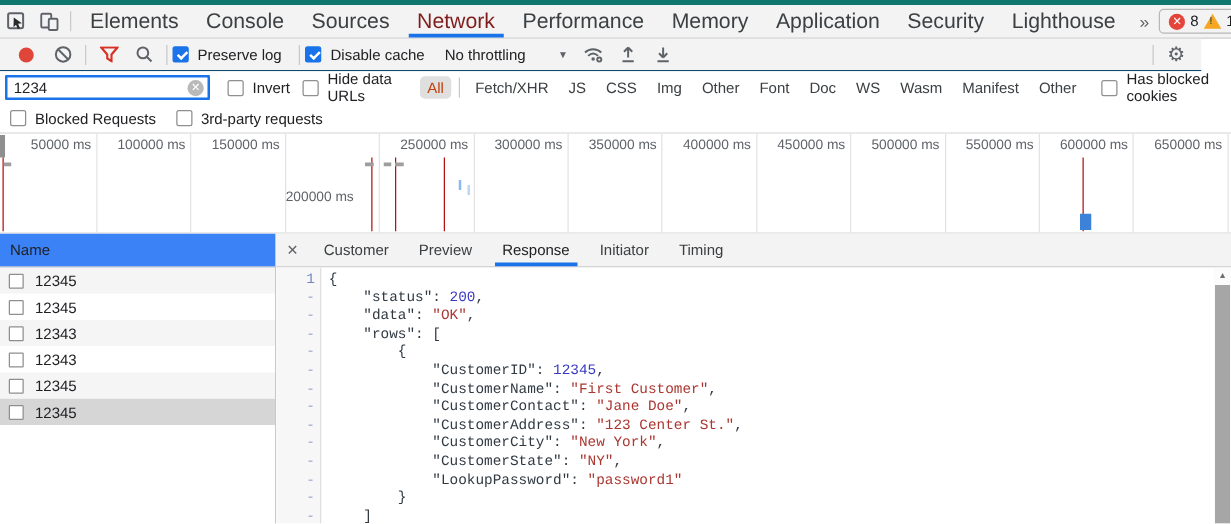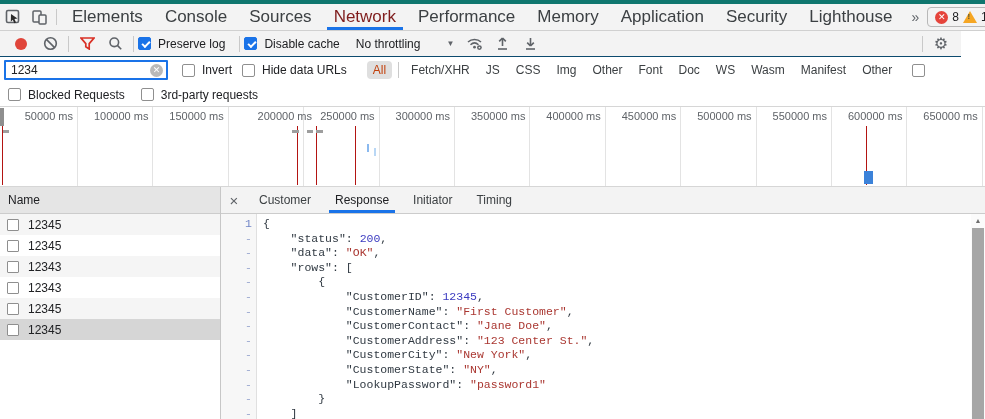--- a/index.html
+++ b/index.html
@@ -54,21 +54,21 @@
   .timeline { position:absolute; left:0; top:107px; width:985px; height:80px; background:#fff; border-bottom:1px solid #d6d6d6; overflow:hidden; }
   .gridline { position:absolute; top:0; bottom:0; width:1px; background:#e3e3e3; }
   .ticklabel { position:absolute; top:3px; width:76px; text-align:right; font-size:11px; color:#5f6368; }
   .evline { position:absolute; top:19px; bottom:1px; width:1px; background:#b31412; }
   .tmark { position:absolute; }
   .drag-handle { position:absolute; left:0; top:1px; width:4px; height:18px; background:#8f8f8f; }
 
   
   .bottom { position:absolute; left:0; top:187px; width:985px; height:232px; display:flex; }
   .reqpanel { width:221px; height:100%; border-right:1px solid #c7c7c7; background:#fff; flex:0 0 auto; }
-  .reqheader { height:27px; background:#e5e5e5; border-bottom:1px solid #ccc; display:flex; align-items:center; padding-left:8px; color:#202124; }
+  .reqheader { height:27px; background:#3b82f6; border-bottom:1px solid #ccc; display:flex; align-items:center; padding-left:8px; color:#202124; }
   .req-row { height:21px; display:flex; align-items:center; padding-left:7px; background:#fff; }
   .req-row.striped { background:#f5f5f5; }
   .req-row.sel { background:#d6d6d6; }
   .file-icon { width:12px; height:12px; border:1px solid #8f8f8f; border-radius:1px; background:#fff; flex:0 0 auto; }
   .req-name { margin-left:9px; color:#202124; }
 
   .details { flex:1 1 auto; height:100%; position:relative; background:#fff; }
   .dtabbar { height:27px; background:#f3f3f3; border-bottom:1px solid #ccc; display:flex; align-items:center; }
   .dclose { width:26px; text-align:center; color:#5f6368; font-size:15px; }
   .dtab { display:flex; align-items:center; height:100%; padding:0 12px; color:#3c4043; position:relative; }
@@ -213,39 +213,40 @@
         <span class="ftype">Img</span>
         <span class="ftype">Other</span>
         <span class="ftype">Font</span>
         <span class="ftype">Doc</span>
         <span class="ftype">WS</span>
         <span class="ftype">Wasm</span>
         <span class="ftype">Manifest</span>
         <span class="ftype">Other</span>
       </div>
     <span class="cb" style="margin-left:12px;"></span>
+    <span class="cb-label">Has blocked cookies</span>
   </div>
 
   <div class="optionsbar">
     <span class="cb"></span>
     <span class="cb-label">Blocked Requests</span>
     <span class="cb" style="margin-left:6px;"></span>
     <span class="cb-label">3rd-party requests</span>
   </div>
 
   <div class="timeline" id="timeline">
     <div class="drag-handle"></div>
   <div class="gridline" style="left: 77px;"></div>
       <div class="ticklabel" style="left: -3px;">50000 ms</div>
       <div class="gridline" style="left: 152.4px;"></div>
       <div class="ticklabel" style="left: 72.4px;">100000 ms</div>
       <div class="gridline" style="left: 227.8px;"></div>
       <div class="ticklabel" style="left: 147.8px;">150000 ms</div>
       <div class="gridline" style="left: 303.2px;"></div>
-      <div class="ticklabel" style="left: 236px;">200000 ms</div>
+      <div class="ticklabel" style="left: 207px; margin-top: 42px;">200000 ms</div>
       <div class="gridline" style="left: 378.6px;"></div>
       <div class="ticklabel" style="left: 298.6px;">250000 ms</div>
       <div class="gridline" style="left: 454px;"></div>
       <div class="ticklabel" style="left: 374px;">300000 ms</div>
       <div class="gridline" style="left: 529.4px;"></div>
       <div class="ticklabel" style="left: 449.4px;">350000 ms</div>
       <div class="gridline" style="left: 604.8px;"></div>
       <div class="ticklabel" style="left: 524.8px;">400000 ms</div>
       <div class="gridline" style="left: 680.2px;"></div>
       <div class="ticklabel" style="left: 600.2px;">450000 ms</div>
@@ -302,20 +303,21 @@
             <span class="req-name">12345</span>
           </div>
         </div>
     </div>
 
     <div class="details">
       <div class="dtabbar">
         <span class="dclose">×</span>
         <div style="display:flex; height:100%;" id="details-tabs">
             <div class="dtab">Customer</div>
+            <div class="dtab">Preview</div>
             <div class="dtab sel">Response</div>
             <div class="dtab">Initiator</div>
             <div class="dtab">Timing</div>
           </div>
       </div>
       <div class="resp">
         <div class="gutter-bg"></div>
         <div class="codewrap" id="response-code">
             <div class="code-line"><span class="gnum">1</span><span class="codetext"><span class="tk-p">{</span></span></div>
             <div class="code-line"><span class="gnum dash">-</span><span class="codetext"><span class="tk-p">    "status": </span><span class="tk-n">200</span><span class="tk-p">,</span></span></div>

